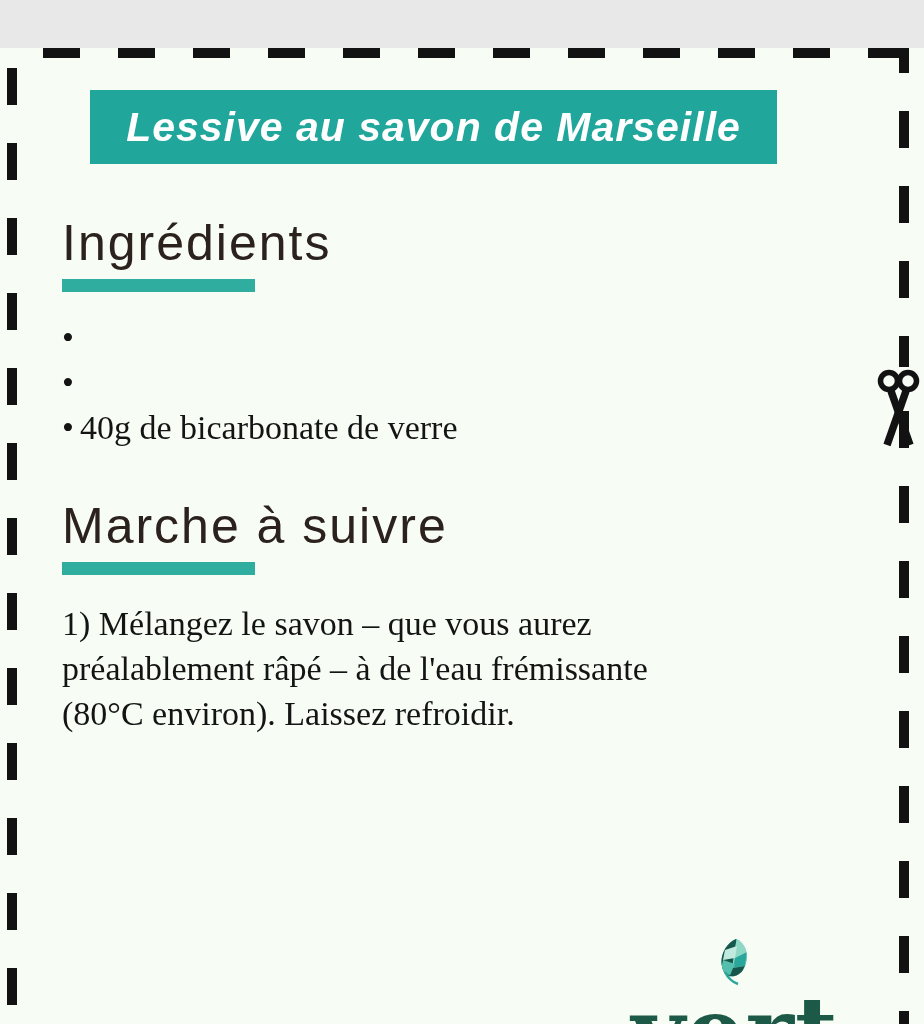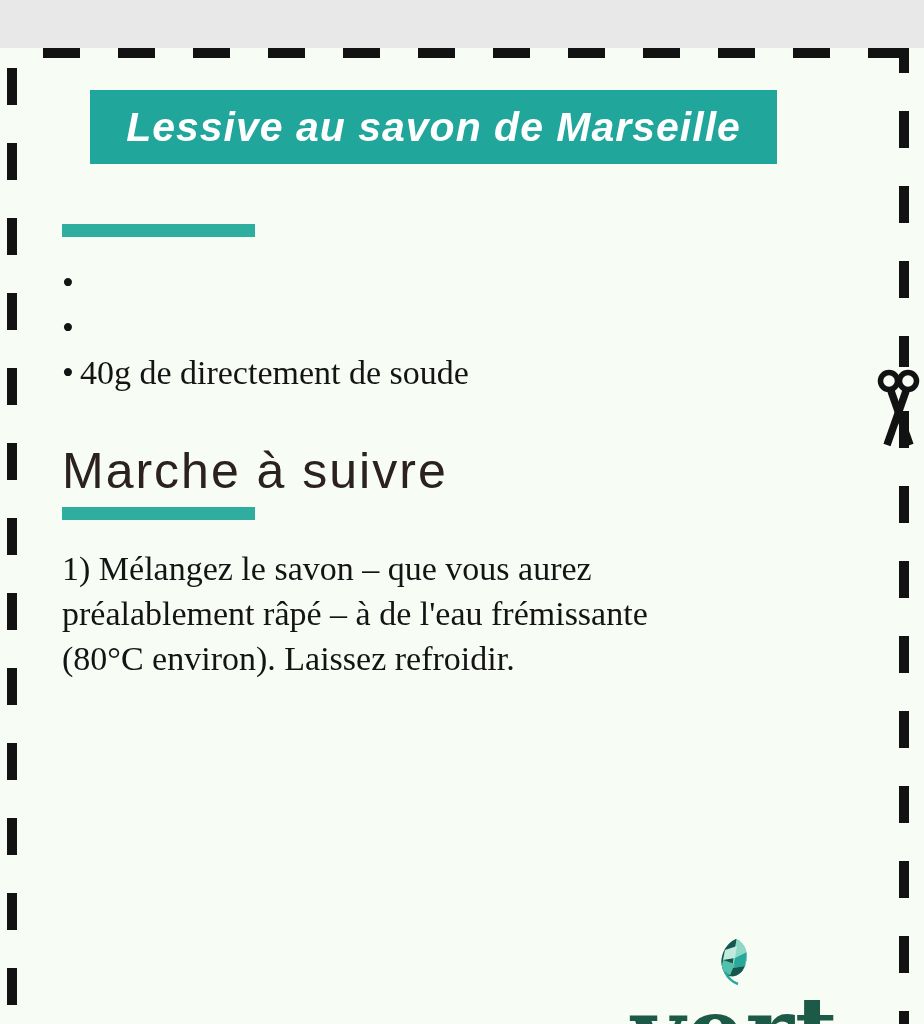--- a/index.html
+++ b/index.html
@@ -74,32 +74,33 @@
       <rect x="22" y="6" width="14" height="28" fill="#f7fcf4"></rect>
       <circle cx="14" cy="20" r="8.5" fill="none" stroke="#121212" stroke-width="5.5"></circle>
       <circle cx="33" cy="20" r="8.5" fill="none" stroke="#121212" stroke-width="5.5"></circle>
       <line x1="16" y1="30" x2="35" y2="84" stroke="#121212" stroke-width="7.5"></line>
       <line x1="31" y1="30" x2="12" y2="84" stroke="#121212" stroke-width="7.5"></line>
     </svg>
   </div>
 
   <div class="content">
 
+    <h2 class="heading">Ingrédients</h2>
     <div class="rule" style="background: rgb(47, 174, 159);"></div>
 
     <ul class="ingredient-list">
       <li>
         <span class="bullet">•</span>
       </li>
       <li>
         <span class="bullet">•</span>
       </li>
       <li>
         <span class="bullet">•</span>
-        <span>40g de directement de soude</span>
+        <span>40g de bicarbonate de verre</span>
       </li>
     </ul>
 
     <h2 class="heading method-heading">Marche à suivre</h2>
     <div class="rule" style="background: rgb(47, 174, 159);"></div>
 
     <p class="step">1) Mélangez le savon – que vous aurez
 préalablement râpé – à de l'eau frémissante
 (80°C environ). Laissez refroidir.</p>
   </div>

